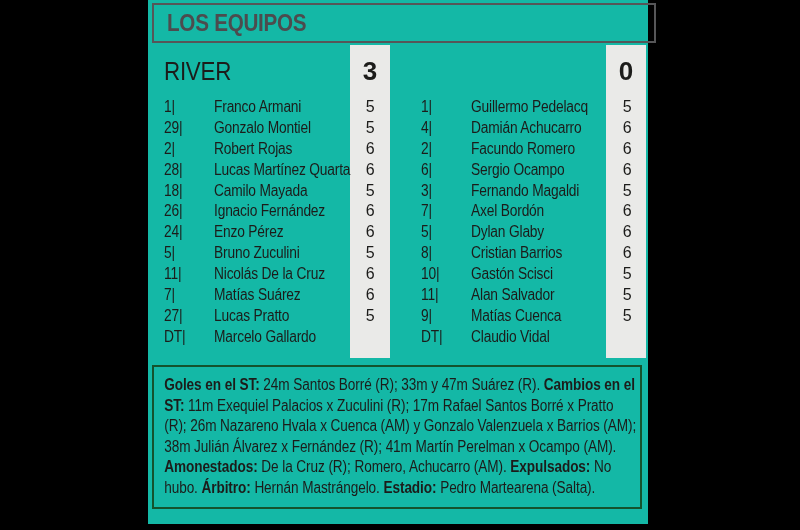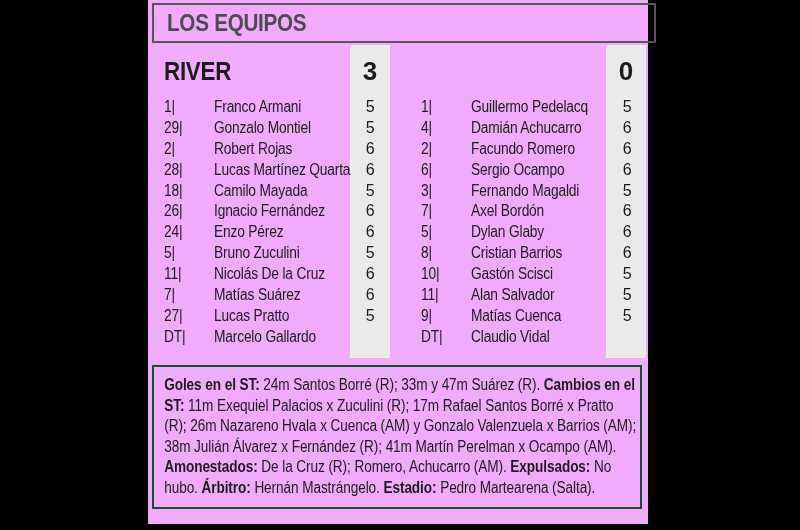--- a/index.html
+++ b/index.html
@@ -4,40 +4,40 @@
 <style>
   html,body { margin:0; padding:0; }
   body {
     width:800px; height:530px; background:#000;
     position:relative; overflow:hidden;
     font-family:"Liberation Sans", sans-serif;
     color:#1c1c1a;
   }
   .panel {
     position:absolute; left:148px; top:0; width:500px; height:524px;
-    background:#f0abfc;
+    background:#14b8a6;
   }
   
   .cx { display:inline-block; transform:scaleX(0.86); transform-origin:0 50%; white-space:nowrap; }
 
   .title-box {
     position:absolute; left:4px; top:3px; width:487px; height:36px;
     border:2px solid #565658; display:flex; align-items:center; padding-left:13px;
     box-sizing:content-box;
   }
   .title-text { font-size:24px; font-weight:bold; color:#4c4c4e; letter-spacing:-0.3px; }
 
   .score-col {
     position:absolute; top:45px; width:40px; height:313px; background:#eaeae8;
   }
   .score-col.left { left:202px; }
   .score-col.right { left:458px; }
 
   .team-name {
-    position:absolute; top:56px; font-size:26px; font-weight:bold; letter-spacing:-0.3px;
+    position:absolute; top:56px; font-size:26px; font-weight:normal; letter-spacing:-0.3px;
   }
   .team-name.left { left:16px; }
   .team-name.right { left:273px; }
   .team-score {
     position:absolute; top:56px; width:40px; text-align:center;
     font-size:26px; font-weight:bold;
   }
   .team-score.left { left:202px; }
   .team-score.right { left:458px; }
 

